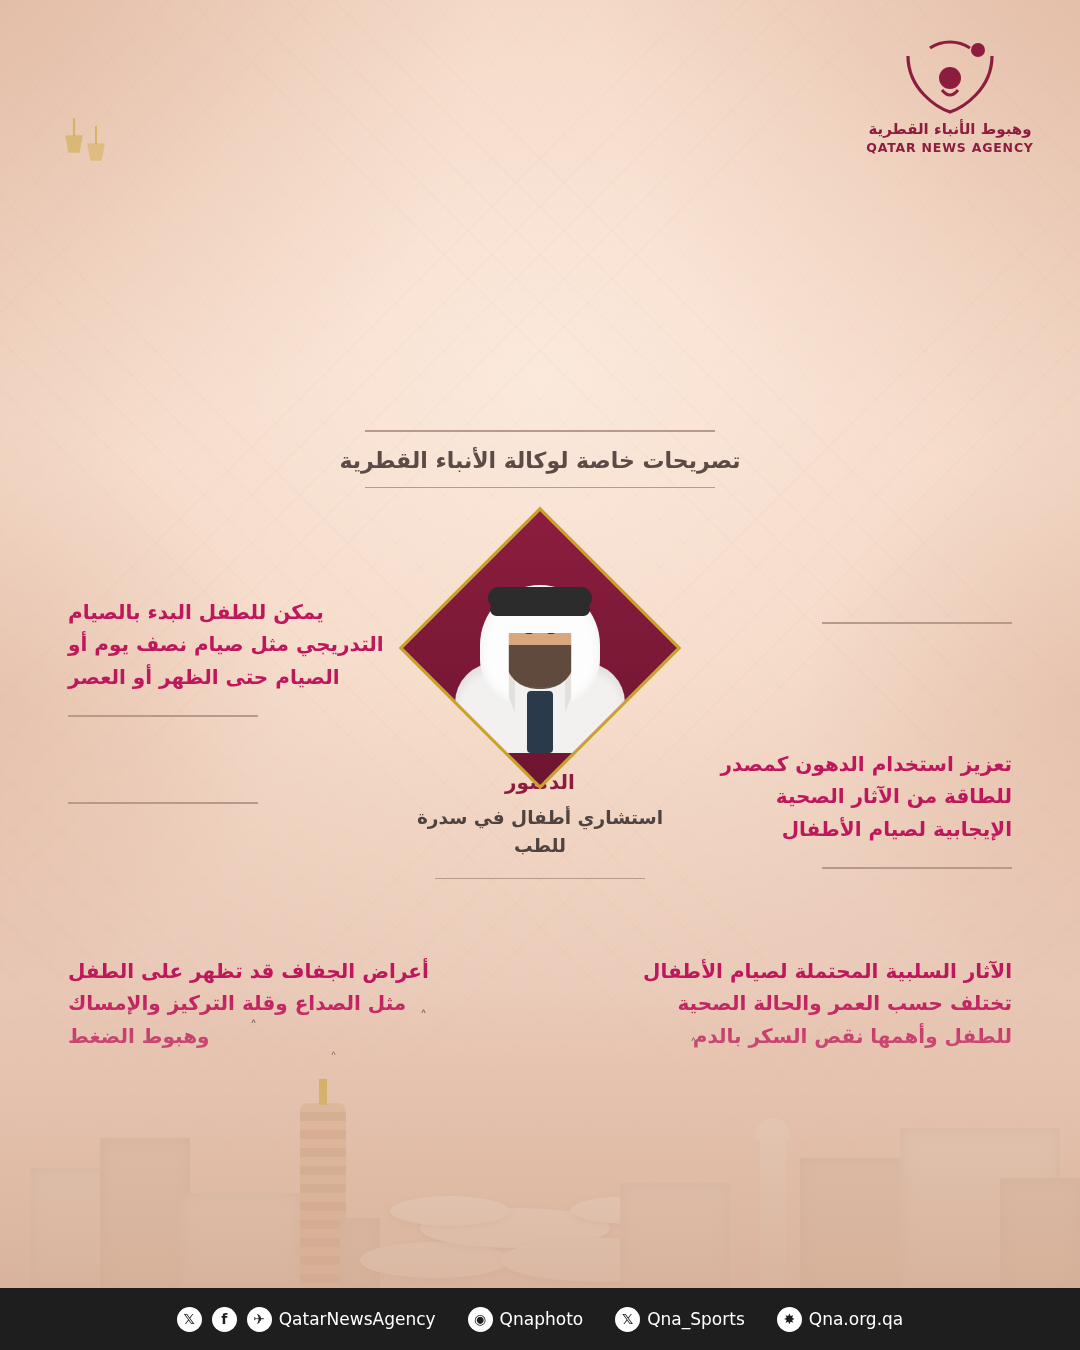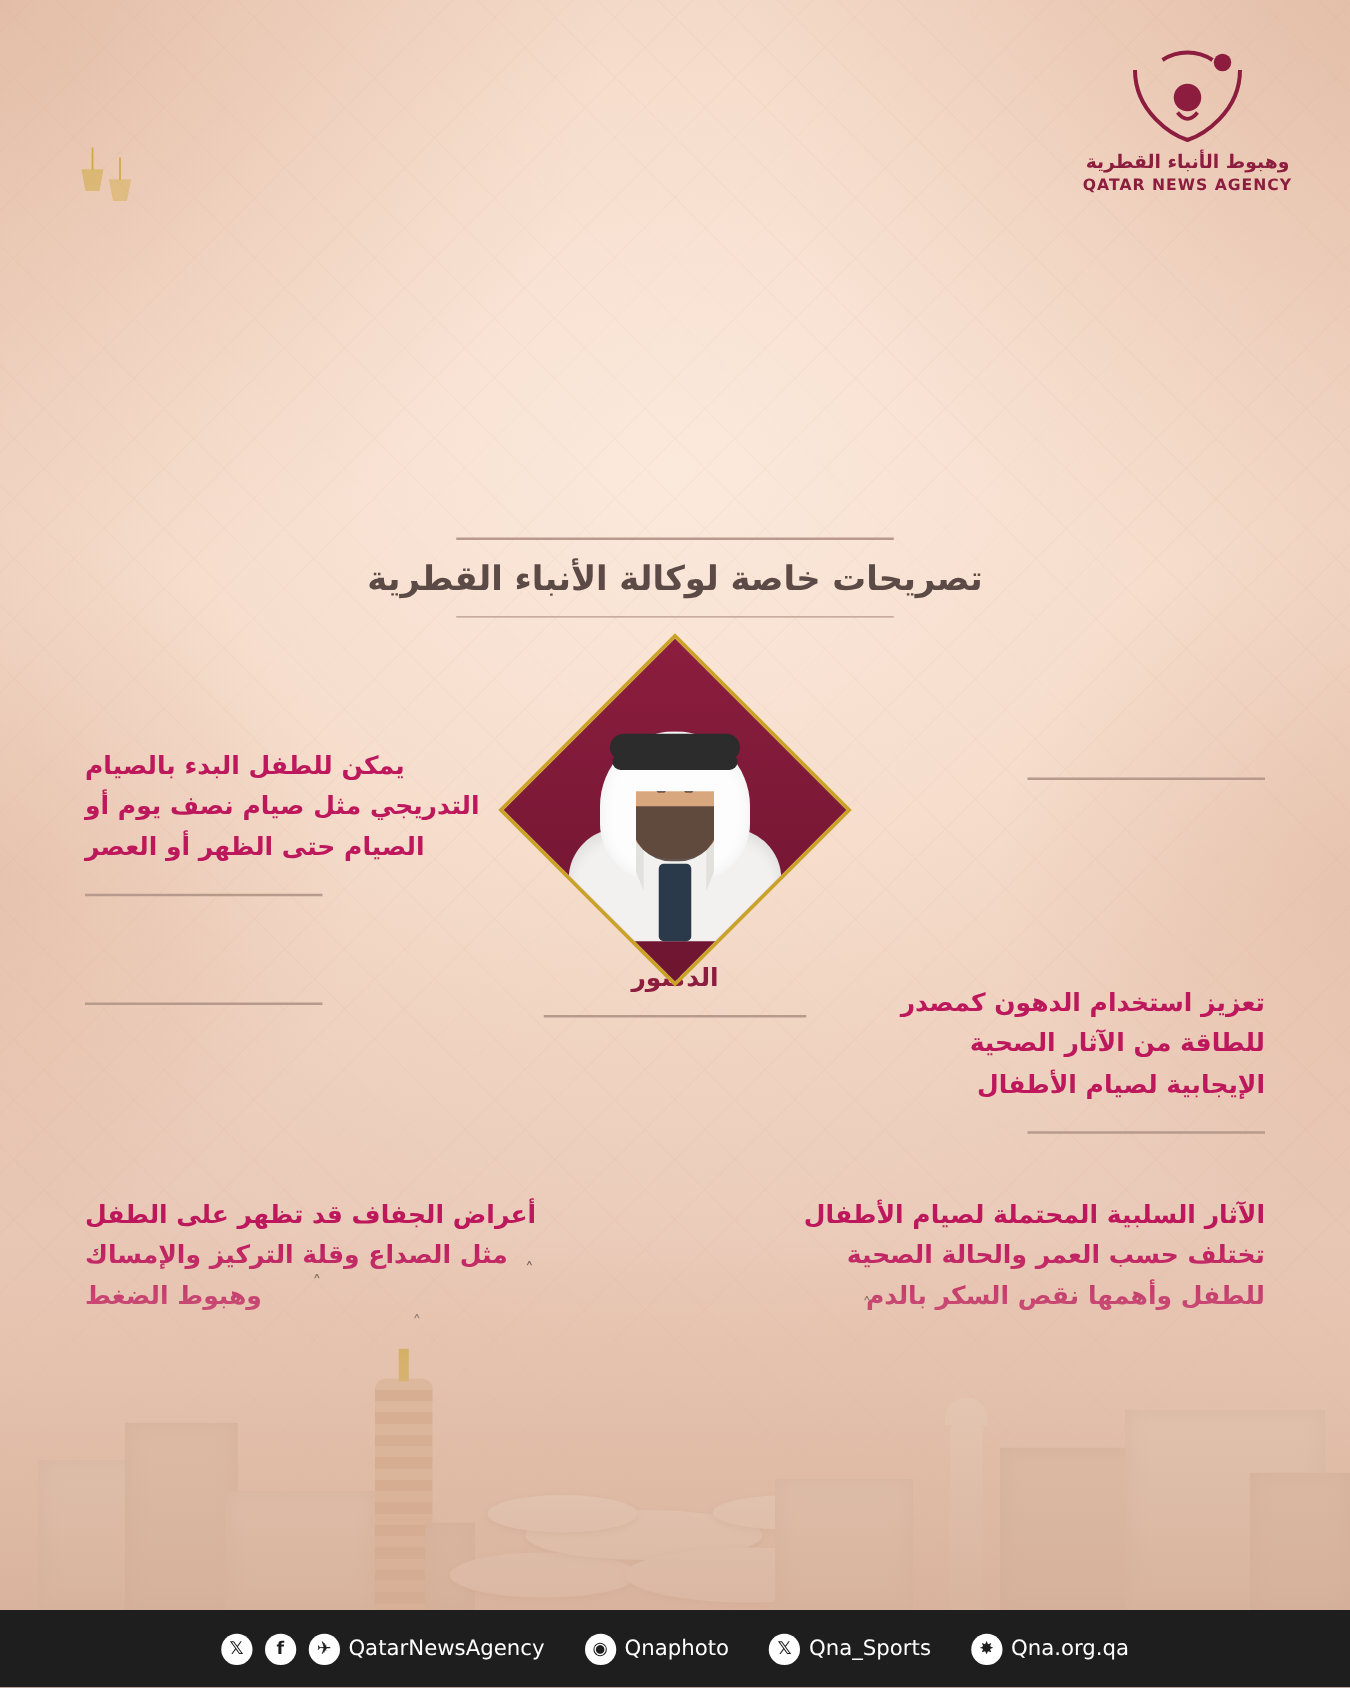--- a/index.html
+++ b/index.html
@@ -58,21 +58,21 @@
     margin-top: 14px;
     font-size: 35px; font-weight: bold; color: #5b4a45; line-height: 1.55;
     max-width: 700px; margin-left: auto; margin-right: auto;
   }
 
   .ribbon {
     position: absolute; top: 430px; left: 0; right: 0; text-align: center;
   }
   .ribbon .line { width: 350px; height: 1.5px; background: #b79a8c; margin: 0 auto; }
   .ribbon .txt {
-    font-size: 27px; font-weight: bold; color: #5b4a45; padding: 16px 0 14px;
+    font-size: 22px; font-weight: bold; color: #5b4a45; padding: 16px 0 14px;
   }
 
   
   .center-col {
     position: absolute; top: 548px; left: 50%; transform: translateX(-50%);
     width: 260px; text-align: center;
   }
   .diamond {
     width: 200px; height: 200px; margin: 0 auto;
     transform: rotate(45deg);
@@ -132,21 +132,21 @@
   
   .fact {
     position: absolute;
     font-size: 20px; line-height: 1.62; color: #be185d; font-weight: bold;
   }
   .fact .rule { width: 190px; height: 1.5px; background:#b79a8c; margin-top: 22px;}
   .right-col { right: 68px; width: 318px; text-align: right; }
   .left-col  { left: 68px;  width: 318px; text-align: left; }
 
   #fact-r1 { top: 600px; }
-  #fact-r2 { top: 786px; }
+  #fact-r2 { top: 748px; }
   #fact-l1 { top: 596px; }
   #fact-l2 { top: 780px; }
   #fact-r1 .rule, #fact-r2 .rule { margin-right: 0; margin-left: auto; }
   #fact-l1 .rule, #fact-l2 .rule { margin-left: 0; margin-right: auto; }
 
   #fact-b-right { top: 955px; right: 68px; width: 400px; text-align: right; }
   #fact-b-left  { top: 955px; left: 68px;  width: 400px; text-align: left; }
 
   
   .skyline { position:absolute; left:0; right:0; bottom: 62px; height: 300px; overflow:hidden;}
@@ -238,20 +238,21 @@
         <div class="p-beard"></div>
         <div class="p-eye l"></div>
         <div class="p-eye r"></div>
         <div class="p-ghutra"></div>
         <div class="p-agal"></div>
         <div class="p-agal2"></div>
       </div>
     </div>
   </div>
   <div class="doc-title">الدكتور</div>
+  <div class="doc-role">استشاري أطفال في سدرة للطب</div>
   <div class="center-rule"></div>
 </div>
 
 <div class="fact right-col" id="fact-r1">
   <div class="rule"></div>
 </div>
 <div class="fact right-col" id="fact-r2">
   <div>تعزيز استخدام الدهون كمصدر للطاقة من الآثار الصحية الإيجابية لصيام الأطفال</div>
   <div class="rule"></div>
 </div>

